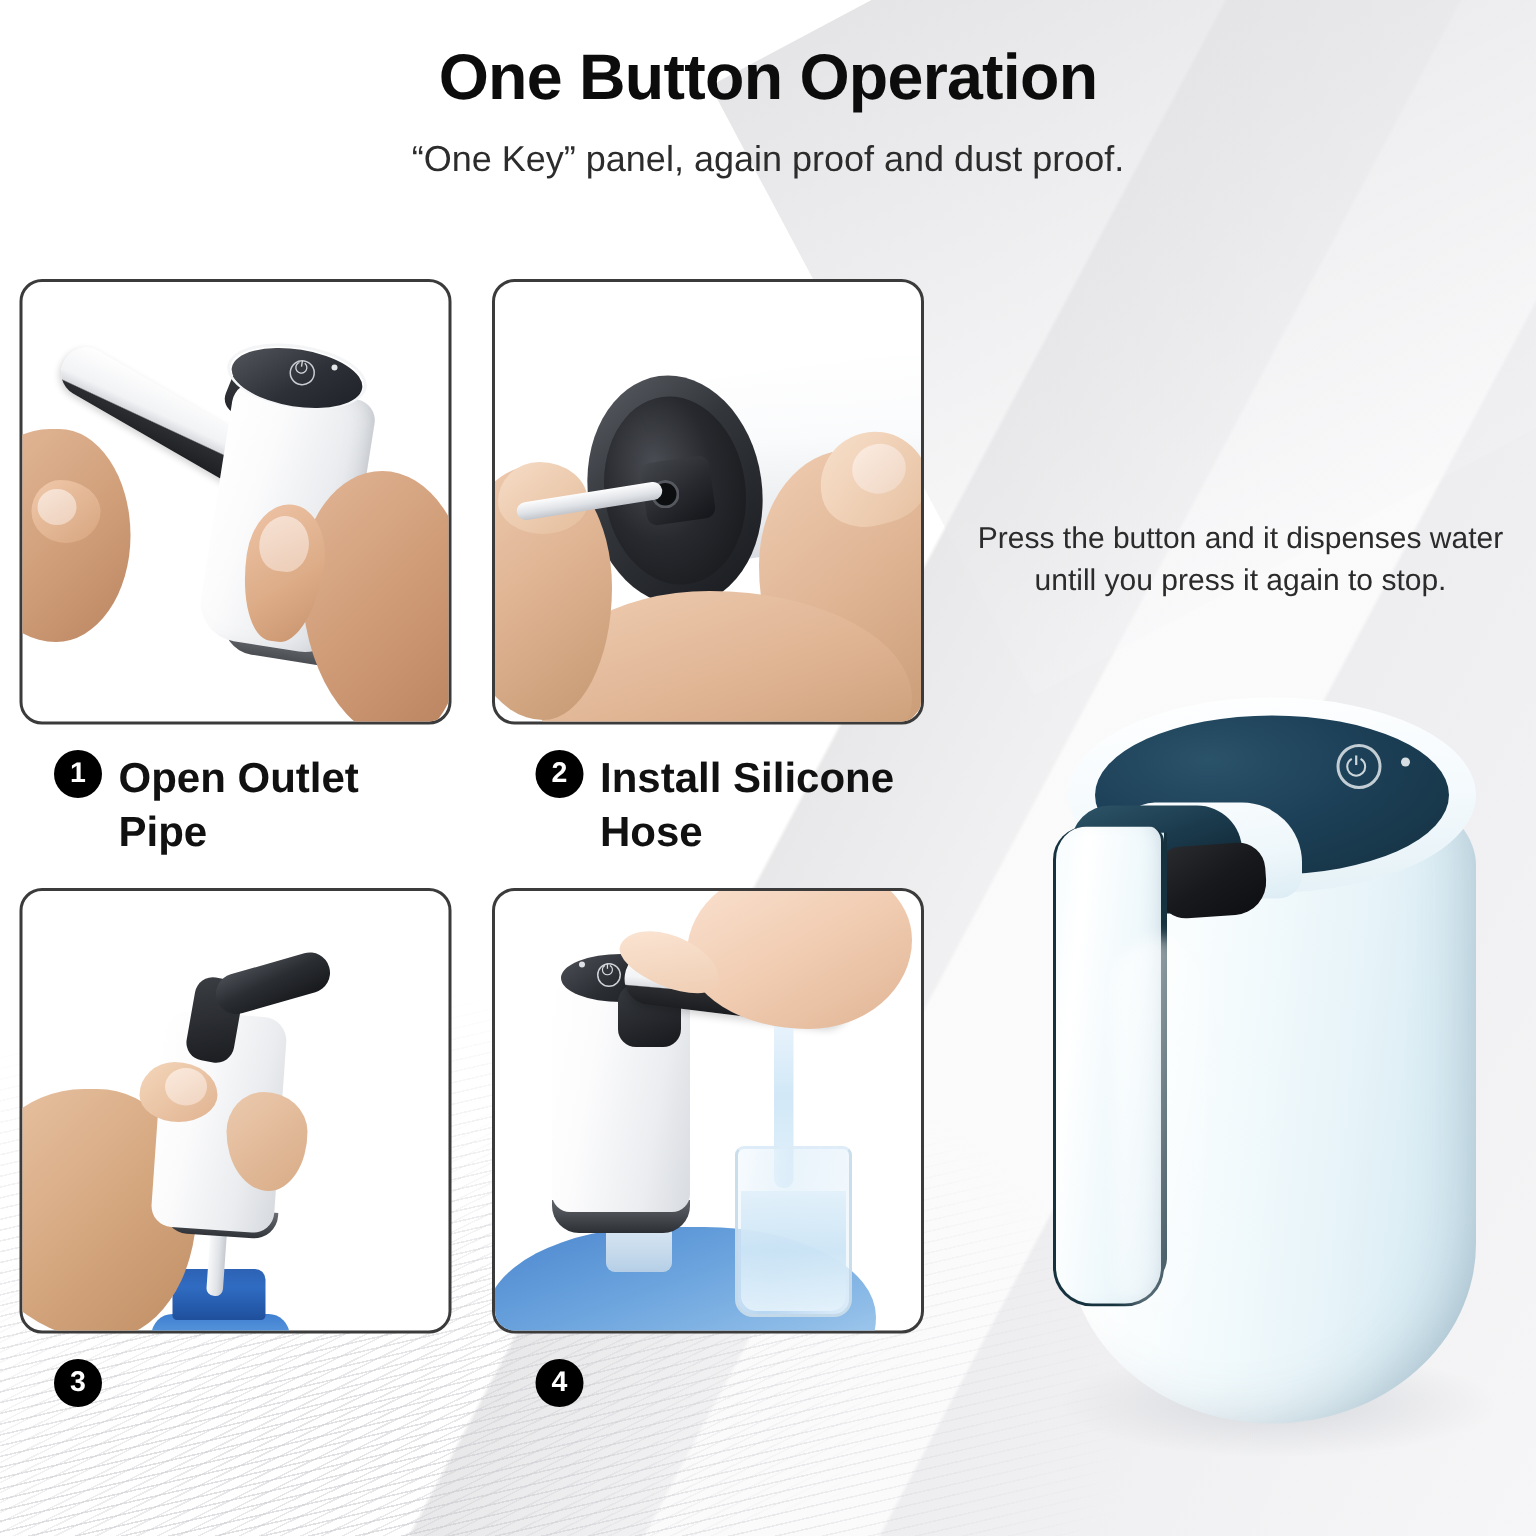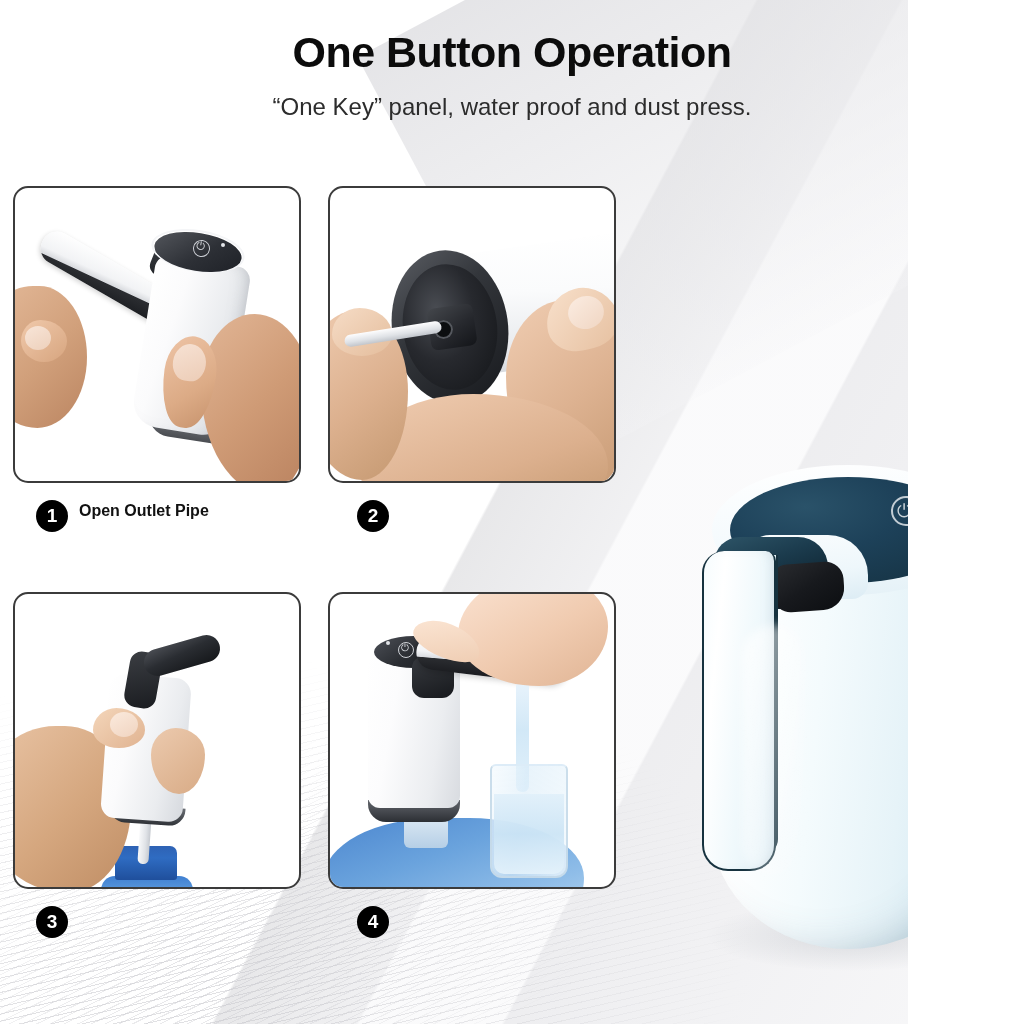--- a/index.html
+++ b/index.html
@@ -8,21 +8,21 @@
   body {
     width: 1024px;
     height: 1024px;
     overflow: hidden;
     font-family: "Liberation Sans", sans-serif;
     background: #ffffff;
   }
 
   #page {
     position: relative;
-    width: 908px;
+    width: 1024px;
     height: 1024px;
     background: #ffffff;
     overflow: hidden;
   }
 
   
   .bg-diag {
     position: absolute;
     inset: 0;
     background:
@@ -494,21 +494,21 @@
     width: 32px; height: 32px;
     border-radius: 50%;
     background: #000000;
     color: #ffffff;
     font-size: 19px;
     font-weight: bold;
     line-height: 32px;
     text-align: center;
   }
   .step-label {
-    font-size: 16px;
+    font-size: 28px;
     font-weight: bold;
     color: #111111;
     line-height: 1.28;
     max-width: 220px;
     padding-top: 1px;
   }
   .s1 { left: 36px;  top: 500px; }
   .s2 { left: 357px; top: 500px; }
   .s3 { left: 36px;  top: 906px; }
   .s4 { left: 357px; top: 906px; }
@@ -654,21 +654,21 @@
 <body>
 
 <div id="page">
 
   <div class="bg-diag"></div>
   <div class="bg-diag-2"></div>
   <div class="bg-waves"></div>
   <div class="bg-waves-2"></div>
 
   <div class="title">One Button Operation</div>
-  <div class="subtitle">“One Key” panel, water proof and dust press.</div>
+  <div class="subtitle">“One Key” panel, again proof and dust proof.</div>
 
   <div class="panel p1">
     <div class="scene">
       <div class="p1-hand-l"></div>
       <div class="p1-finger-l"></div>
       <div class="p1-nail-l"></div>
       <div class="p1-arm"></div>
       <div class="p1-arm-hinge"></div>
       <div class="p1-can-base"></div>
       <div class="p1-can"></div>
@@ -734,28 +734,30 @@
       <div class="p4-pointer"></div>
     </div>
   </div>
 
   <div class="step s1">
     <div class="badge">1</div>
     <div class="step-label">Open Outlet Pipe</div>
   </div>
   <div class="step s2">
     <div class="badge">2</div>
+    <div class="step-label">Install Silicone Hose</div>
   </div>
   <div class="step s3">
     <div class="badge">3</div>
   </div>
   <div class="step s4">
     <div class="badge">4</div>
   </div>
 
+  <div class="right-body">Press the button and it dispenses water untill you press it again to stop.</div>
 
   <div class="hero">
     <div class="hero-shadow"></div>
     <div class="hero-body"></div>
     <div class="hero-top-rim"></div>
     <div class="hero-top-dark"></div>
     <div class="hero-pwr"></div>
     <div class="hero-led"></div>
     <div class="hero-notch"></div>
     <div class="hero-handle"></div>

